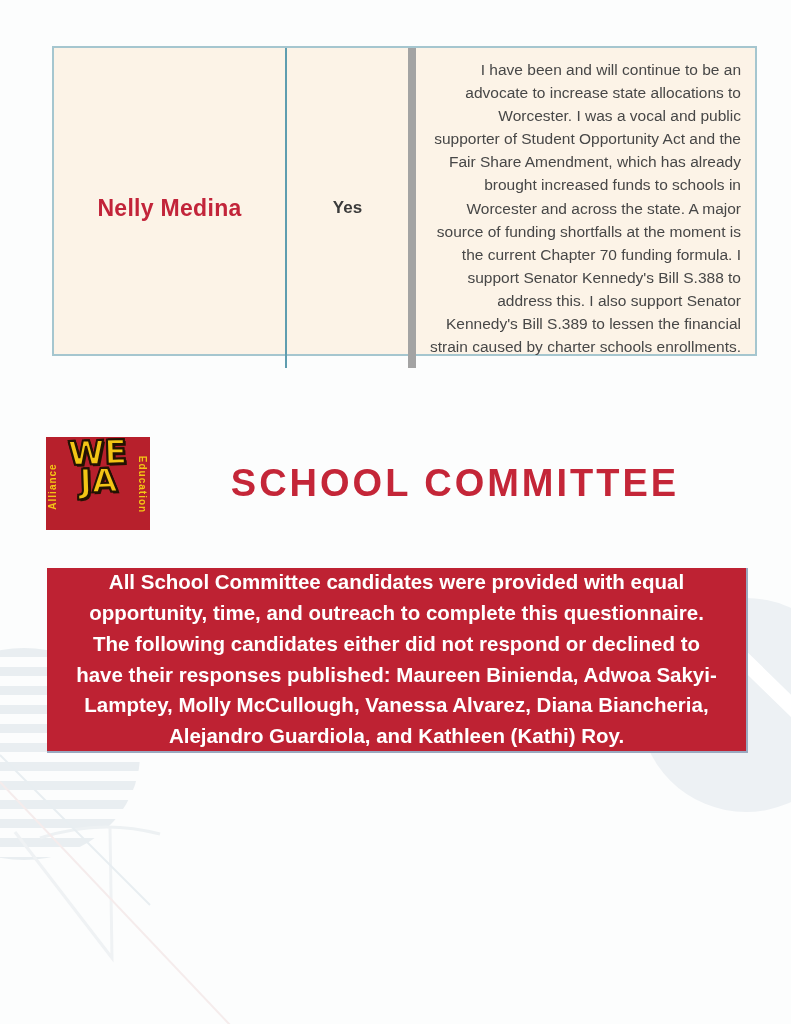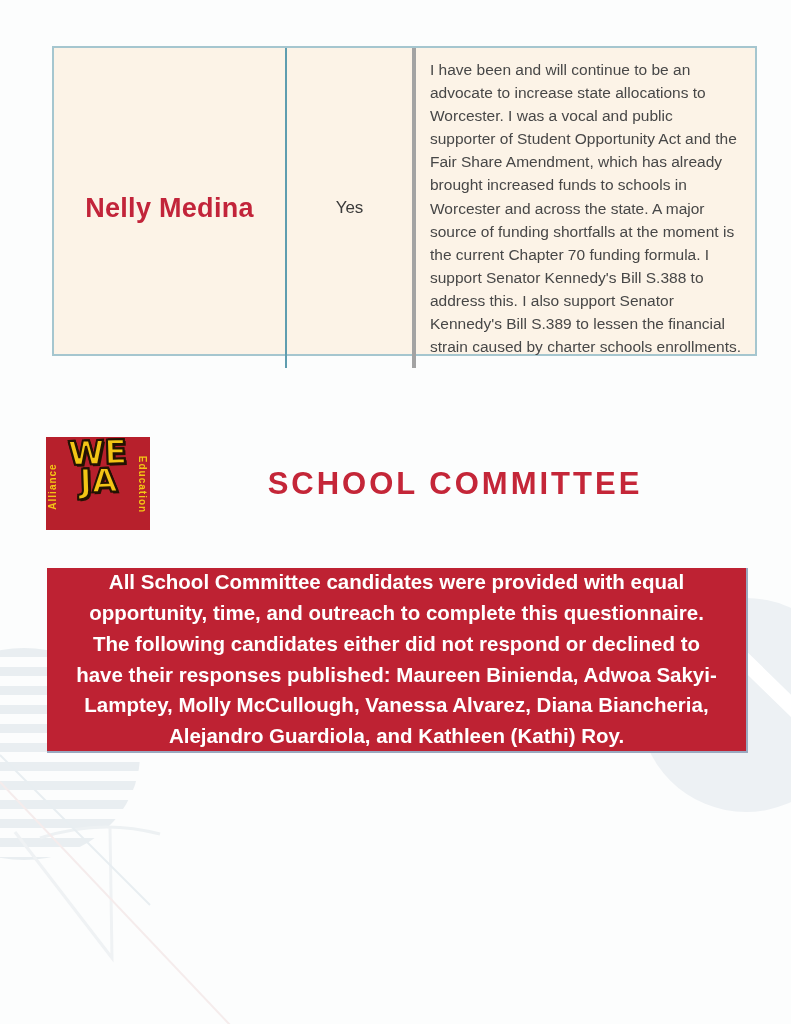--- a/index.html
+++ b/index.html
@@ -53,28 +53,28 @@
     background: #fcf3e7;
     border: 2px solid #a5c6cf;
     display: grid;
     grid-template-columns: 233px 129px 1fr;
     z-index: 2;
   }
   .qa-cell {
     display: flex;
     align-items: center;
     justify-content: center;
-    text-align: left;
+    text-align: right;
     padding: 6px 10px;
   }
   .qa-cell.name-cell { border-right: 2px solid #5f9daf; }
-  .qa-cell.answer-cell { border-right: 4px solid #a3a3a3; }
+  .qa-cell.answer-cell { border-right: 8px solid #a3a3a3; font-weight: bold; }
   .candidate-name {
     color: #c2243a;
-    font-size: 27px;
+    font-size: 23px;
     font-weight: bold;
     letter-spacing: 0.3px;
   }
   .candidate-answer {
     color: #3b3b3b;
     font-size: 17px;
   }
   .candidate-response {
     color: #474747;
     font-size: 15.5px;
@@ -126,21 +126,21 @@
     font-size: 33px;
     line-height: 0.85;
     -webkit-text-stroke: 2px #231303;
     text-shadow: 2px 2px 0 #231303, -1px 1px 0 #231303, 1px -1px 0 #231303;
     transform: rotate(-2deg);
   }
   .page-title {
     flex: 1;
     text-align: center;
     color: #c42638;
-    font-size: 31px;
+    font-size: 38px;
     font-weight: 800;
     letter-spacing: 3px;
     line-height: 1.26;
     font-family: "Liberation Sans", sans-serif;
   }
 
   
   .notice-box {
     position: absolute;
     left: 47px;

